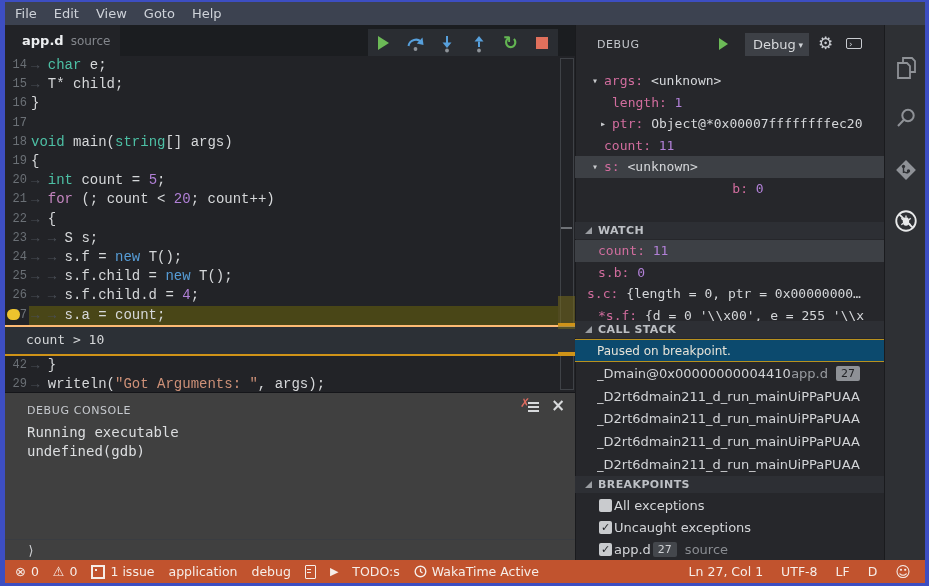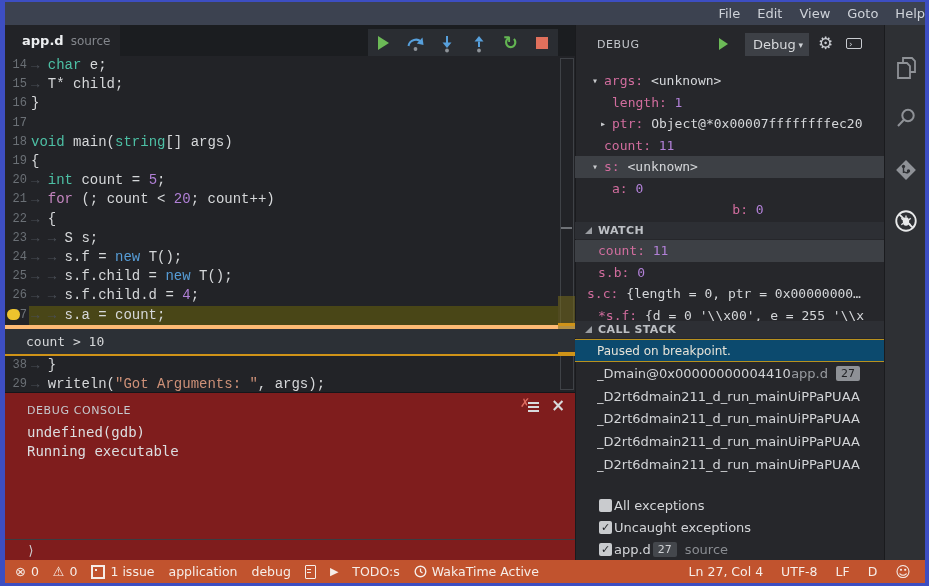--- a/index.html
+++ b/index.html
@@ -2,21 +2,21 @@
 <html><head>
 <meta charset="utf-8">
 <style>
   html,body{margin:0;padding:0;background:#111;}
   #app{position:relative;width:929px;height:586px;background:#3d4ec2;overflow:hidden;
        font-family:"DejaVu Sans",sans-serif;-webkit-font-smoothing:antialiased;}
   .abs{position:absolute;}
 
   
   #menu-bar{left:5px;top:2px;width:920px;height:23px;background:#3c4250;display:flex;align-items:center;
-            padding-left:10px;gap:17px;box-sizing:border-box;justify-content:flex-end;}
+            padding-left:10px;gap:17px;box-sizing:border-box;}
   .menu-item{color:#ced2d9;font-size:13px;cursor:default;}
 
   
   #tab-bar{left:5px;top:25px;width:570px;height:31px;background:#1b1d20;}
   #tab-active{left:5px;top:25px;width:115px;height:31px;background:#222327;display:flex;align-items:center;padding-left:17px;box-sizing:border-box;gap:7px;}
   #tab-name{color:#eceef0;font-size:13px;font-weight:bold;}
   #tab-hint{color:#84878d;font-size:12px;}
   #debug-toolbar{left:368px;top:29px;width:190px;height:28px;background:#2a2d32;display:flex;align-items:center;justify-content:space-around;}
   .tb-btn{width:24px;height:22px;display:flex;align-items:center;justify-content:center;}
   .play-tri{width:0;height:0;border-left:11px solid #6cba57;border-top:7px solid transparent;border-bottom:7px solid transparent;}
@@ -27,31 +27,31 @@
   #editor{left:5px;top:56px;width:570px;height:336px;background:#222327;overflow:hidden;}
   .code-line{position:absolute;left:0;width:553px;height:19.2px;font-family:Liberation Mono, monospace;font-size:14px;line-height:19.2px;white-space:pre;}
   .code-line .lineno{position:absolute;left:0;width:22px;text-align:right;color:#6b7076;font-size:12px;}
   .code-line .code{position:absolute;left:26px;}
   .code-line.current::before{content:"";position:absolute;left:24px;right:0;top:0;bottom:0;background:#494617;}
   .code-line.current .code{z-index:1;}
   .tk-kw{color:#4dc0a5;} .tk-ctrl{color:#c586c0;} .tk-new{color:#569cd6;}
   .tk-num{color:#b180d7;} .tk-str{color:#ce9178;} .tk-pl{color:#d6d8da;} .tk-ws{color:#4a4f56;}
   #bp-dot{left:2px;top:253px;width:13px;height:11px;border-radius:7px;background:#edc32d;}
   #peek{left:0;top:268.8px;width:570px;height:31.2px;box-sizing:border-box;background:#2c3036;
-        border-top:4px solid #fdba74;border-bottom:2px solid #cf9318;z-index:2;}
+        border-top:2px solid #fdba74;border-bottom:2px solid #cf9318;z-index:2;}
   #peek-text{color:#d4d6d8;font-family:"DejaVu Sans Mono",monospace;font-size:13px;line-height:26px;padding-left:21px;}
   
   #ed-scroll-track{left:555px;top:2px;width:12px;height:330px;border:1px solid #3f4247;}
   #ed-scroll-thumbline{left:556px;top:171px;width:11px;height:2px;background:#6f7277;}
   #ed-mark-line{left:553px;top:240px;width:17px;height:33px;background:rgba(118,108,28,0.55);z-index:3;}
   #ed-mark-bp1{left:553px;top:267px;width:17px;height:3px;background:#cf9318;z-index:3;}
   #ed-mark-bp2{left:553px;top:296px;width:17px;height:3px;background:#cf9318;z-index:3;}
 
   
-  #console{left:5px;top:392px;width:570px;height:168px;background:#7f1d1d;border-top:1px solid #15161a;box-sizing:border-box;}
+  #console{left:5px;top:392px;width:570px;height:168px;background:#404040;border-top:1px solid #15161a;box-sizing:border-box;}
   #console-title{position:absolute;left:22px;top:11px;color:#c6c9ce;font-size:11px;letter-spacing:0.6px;}
   #console-clear{position:absolute;left:516px;top:6px;width:20px;height:16px;}
   #console-clear .bar{position:absolute;left:7px;width:11px;height:2px;background:#d8dadc;}
   #console-clear .x{position:absolute;left:-1px;top:-3px;color:#e06c60;font-size:12px;font-weight:bold;}
   #console-close{position:absolute;left:546px;top:2px;color:#d8dadc;font-size:17px;font-weight:bold;}
   #console-lines{position:absolute;left:22px;top:30px;font-family:"DejaVu Sans Mono",monospace;font-size:14px;line-height:19px;color:#dcdee0;white-space:pre;}
   #console-input-sep{position:absolute;left:0;top:146px;width:570px;height:1px;background:#3a3d42;}
   #console-prompt{position:absolute;left:22px;top:150px;color:#cfd1d4;font-size:13px;font-family:"DejaVu Sans Mono",monospace;}
 
   
@@ -169,21 +169,21 @@
         <div class="code-line" style="top: 76.8px;"><span class="lineno">18</span><span class="code"><span class="tk-kw">void</span><span class="tk-pl"> main(</span><span class="tk-kw">string</span><span class="tk-pl">[] args)</span></span></div>
         <div class="code-line" style="top: 96px;"><span class="lineno">19</span><span class="code"><span class="tk-pl">{</span></span></div>
         <div class="code-line" style="top: 115.2px;"><span class="lineno">20</span><span class="code"><span class="tk-ws">→ </span><span class="tk-kw">int</span><span class="tk-pl"> count = </span><span class="tk-num">5</span><span class="tk-pl">;</span></span></div>
         <div class="code-line" style="top: 134.4px;"><span class="lineno">21</span><span class="code"><span class="tk-ws">→ </span><span class="tk-ctrl">for</span><span class="tk-pl"> (; count &lt; </span><span class="tk-num">20</span><span class="tk-pl">; count++)</span></span></div>
         <div class="code-line" style="top: 153.6px;"><span class="lineno">22</span><span class="code"><span class="tk-ws">→ </span><span class="tk-pl">{</span></span></div>
         <div class="code-line" style="top: 172.8px; padding-left: 33px;"><span class="lineno">23</span><span class="code"><span class="tk-ws">→ → </span><span class="tk-pl">S s;</span></span></div>
         <div class="code-line" style="top: 192px;"><span class="lineno">24</span><span class="code"><span class="tk-ws">→ → </span><span class="tk-pl">s.f = </span><span class="tk-new">new</span><span class="tk-pl"> T();</span></span></div>
         <div class="code-line" style="top: 211.2px;"><span class="lineno">25</span><span class="code"><span class="tk-ws">→ → </span><span class="tk-pl">s.f.child = </span><span class="tk-new">new</span><span class="tk-pl"> T();</span></span></div>
         <div class="code-line" style="top: 230.4px;"><span class="lineno">26</span><span class="code"><span class="tk-ws">→ → </span><span class="tk-pl">s.f.child.d = </span><span class="tk-num">4</span><span class="tk-pl">;</span></span></div>
         <div class="code-line current" style="top: 249.6px;"><span class="lineno">27</span><span class="code"><span class="tk-ws">→ → </span><span class="tk-pl">s.a = count;</span></span></div>
-        <div class="code-line" style="top: 300px;"><span class="lineno">38</span><span class="code"><span class="tk-ws">→ </span><span class="tk-pl">}</span></span></div>
+        <div class="code-line" style="top: 300px;"><span class="lineno">42</span><span class="code"><span class="tk-ws">→ </span><span class="tk-pl">}</span></span></div>
         <div class="code-line" style="top: 319.2px;"><span class="lineno">29</span><span class="code"><span class="tk-ws">→ </span><span class="tk-pl">writeln(</span><span class="tk-str">"Got Arguments: "</span><span class="tk-pl">, args);</span></span></div>
       </div>
     <div id="bp-dot" class="abs"></div>
     <div id="peek" class="abs">
       <div id="peek-text">count &gt; 10</div>
     </div>
     <div id="ed-scroll-track" class="abs"></div>
     <div id="ed-scroll-thumbline" class="abs"></div>
     <div id="ed-mark-line" class="abs"></div>
     <div id="ed-mark-bp1" class="abs"></div>
@@ -192,42 +192,41 @@
 
   <div id="console" class="abs">
     <div id="console-title">DEBUG CONSOLE</div>
     <div id="console-clear">
       <span class="bar" style="top:3px"></span>
       <span class="bar" style="top:7px"></span>
       <span class="bar" style="top:11px"></span>
       <span class="x">✗</span>
     </div>
     <div id="console-close">×</div>
-    <div id="console-lines"><div>undefined(gdb)</div><div>Running executable</div></div>
+    <div id="console-lines"><div>Running executable</div><div>undefined(gdb)</div></div>
     <div id="console-input-sep"></div>
     <div id="console-prompt">⟩</div>
   </div>
 
   <div id="panel" class="abs"></div>
   <div id="panel-title" class="abs">DEBUG</div>
   <div id="panel-play" class="abs"></div>
   <div id="profile-dd" class="abs">
     <span class="lbl">Debug</span>
     <span class="arr">▾</span>
   </div>
   <div id="gear" class="abs">⚙</div>
   <div id="term-ico" class="abs">›</div>
 
   <div id="vars-rows" class="rows-box">
       <div class="panel-row" style="padding-left: 29px;"><span class="row-arrow" style="left: 17px;">▾</span><span class="row-name">args:</span><span class="row-value v-plain"> &lt;unknown&gt;</span></div>
       <div class="panel-row" style="padding-left: 37px;"><span class="row-name">length:</span><span class="row-value v-num"> 1</span></div>
       <div class="panel-row" style="padding-left: 37px;"><span class="row-arrow" style="left: 25px;">▸</span><span class="row-name">ptr:</span><span class="row-value v-plain"> Object@*0x00007ffffffffec20</span></div>
       <div class="panel-row" style="padding-left: 29px;"><span class="row-name">count:</span><span class="row-value v-num"> 11</span></div>
       <div class="panel-row sel" style="padding-left: 29px;"><span class="row-arrow" style="left: 17px;">▾</span><span class="row-name">s:</span><span class="row-value v-plain"> &lt;unknown&gt;</span></div>
-      <div class="panel-row" style="padding-left: 37px;"><span class="row-name">a:</span><span class="row-value v-num"> 0</span></div>
       <div class="panel-row" style="padding-left: 37px; text-align: center;"><span class="row-name">b:</span><span class="row-value v-num"> 0</span></div>
     </div>
 
   <div id="hdr-watch" class="sec-header">
     <span class="tri"></span>
     <span class="sec-title">WATCH</span>
   </div>
   <div id="watch-rows" class="rows-box">
       <div class="panel-row sel" style="padding-left: 23px;"><span class="row-name">count:</span><span class="row-value v-num"> 11</span></div>
       <div class="panel-row" style="padding-left: 23px;"><span class="row-name">s.b:</span><span class="row-value v-num"> 0</span></div>
@@ -243,20 +242,24 @@
     <span>Paused on breakpoint.</span>
   </div>
   <div id="frames" class="rows-box">
       <div class="frame"><span class="frame-name">_Dmain@0x0000000000441055</span><span class="frame-file">app.d</span><span class="frame-badge">27</span></div>
       <div class="frame"><span class="frame-name">_D2rt6dmain211_d_run_mainUiPPaPUAA…</span></div>
       <div class="frame"><span class="frame-name">_D2rt6dmain211_d_run_mainUiPPaPUAA…</span></div>
       <div class="frame"><span class="frame-name">_D2rt6dmain211_d_run_mainUiPPaPUAA…</span></div>
       <div class="frame"><span class="frame-name">_D2rt6dmain211_d_run_mainUiPPaPUAA…</span></div>
     </div>
 
+  <div id="hdr-bp" class="sec-header">
+    <span class="tri"></span>
+    <span class="sec-title">BREAKPOINTS</span>
+  </div>
   <div id="bp-rows" class="rows-box">
       <div class="bp-row">
         <span class="bp-check"></span>
         <span class="bp-label">All exceptions</span>
       </div>
       <div class="bp-row">
         <span class="bp-check on">✓</span>
         <span class="bp-label">Uncaught exceptions</span>
       </div>
       <div class="bp-row">
@@ -328,21 +331,21 @@
       </div>
     <div class="sb-item">
       <svg width="13" height="13" viewBox="0 0 13 13">
         <circle cx="6.5" cy="6.5" r="5.3" fill="none" stroke="#f6ede8" stroke-width="1.4"></circle>
         <path d="M6.5 3.5 v3 l2 1.5" fill="none" stroke="#f6ede8" stroke-width="1.3"></path>
       </svg>
       <span>WakaTime Active</span>
     </div>
     <div id="sb-right">
       <div class="sb-item">
-          <span>Ln 27, Col 4</span>
+          <span>Ln 27, Col 1</span>
         </div>
       <div class="sb-item">
           <span>UTF-8</span>
         </div>
       <div class="sb-item">
           <span>LF</span>
         </div>
       <div class="sb-item">
           <span>D</span>
         </div>

